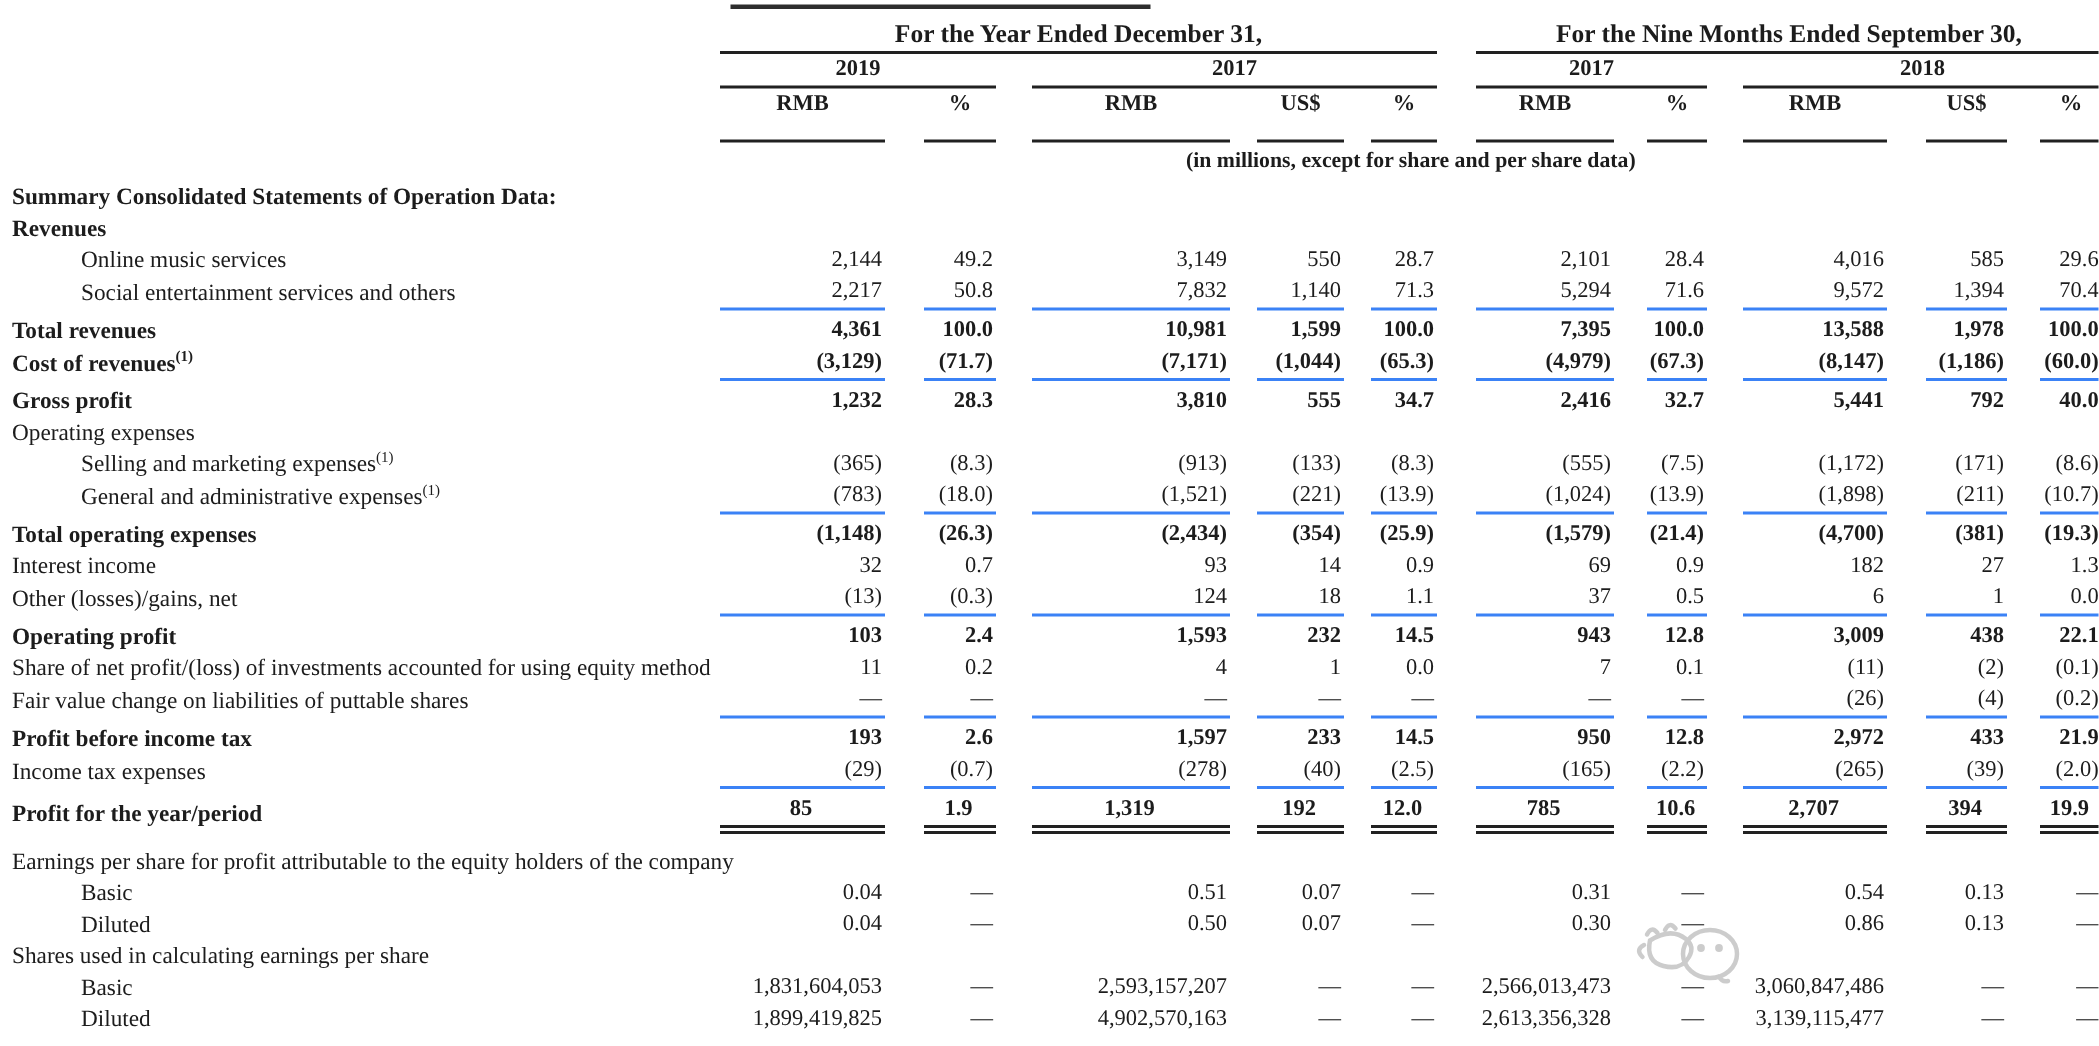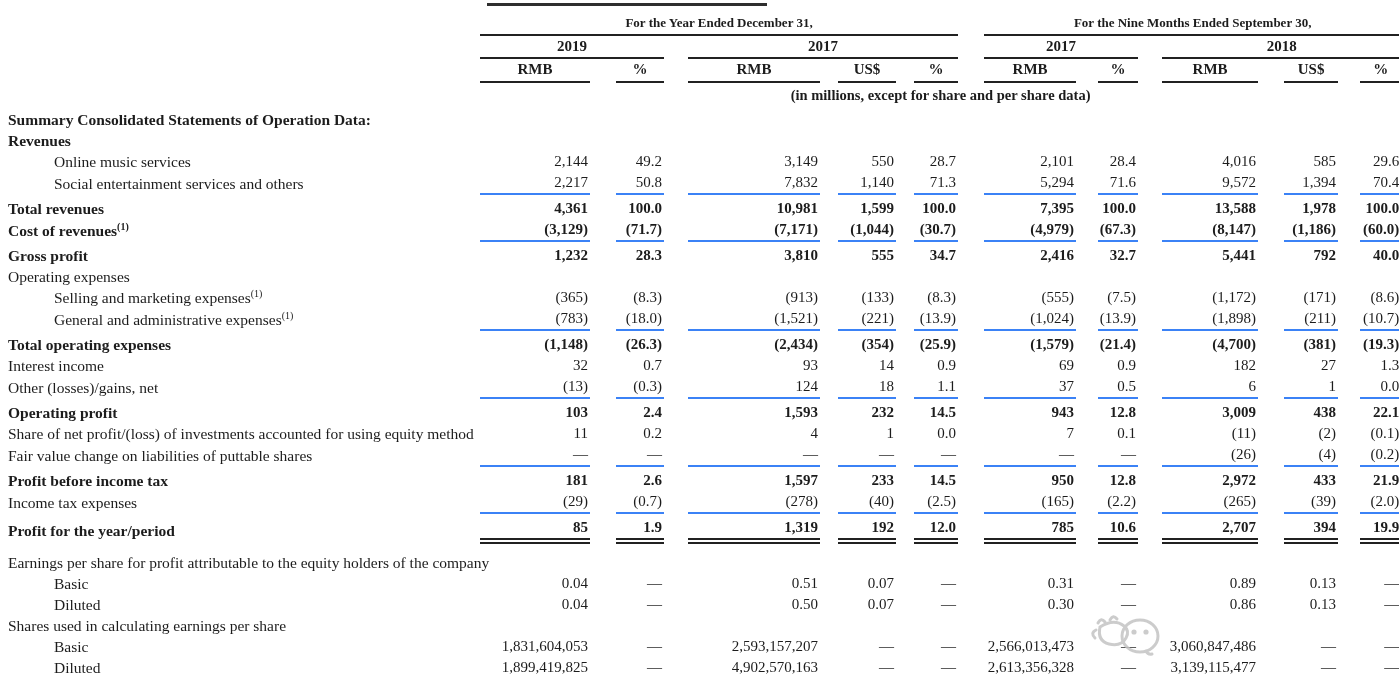--- a/index.html
+++ b/index.html
@@ -8,33 +8,33 @@
     font-family:"Liberation Serif","DejaVu Serif",serif;
     color:#1c1c1c;
     -webkit-font-smoothing:antialiased;
   }
   #sheet{position:absolute;left:0;top:0;width:1399px;}
   table{border-collapse:collapse;table-layout:fixed;width:1399px;margin-top:12px;}
   th,td{padding:0;font-size:15px;line-height:21px;vertical-align:bottom;
         white-space:nowrap;overflow:visible;}
   
   th{font-weight:bold;text-align:center;}
-  th.grp{font-size:13px;padding-bottom:1px;}
+  th.grp{font-size:17px;padding-bottom:1px;}
   .u{border-bottom:2.5px solid #212121;}
-  th.colhead{padding-bottom:1px;}
+  th.colhead{padding-bottom:13px;}
   td.note{text-align:center;font-weight:bold;font-size:14.5px;padding:2px 0 3px 0;}
   
   td.lab{text-align:left;font-size:15.5px;padding-left:8px;white-space:normal;
          padding-right:4px;}
   td.lab .hang{display:block;padding-left:26px;text-indent:-26px;}
   tr.ind1 td.lab .hang{padding-left:72px;text-indent:-26px;}
   td.v{text-align:right;font-size:15px;padding-right:2px;}
   tr.bold td{font-weight:bold;}
   tr.rule-single td.v{border-bottom:2px solid #3b82f6;}
-  tr.rule-double td.v{border-bottom:6px double #212121;}
+  tr.rule-double td.v{border-bottom:6px double #212121;text-align:center;}
   tr.sp td{padding-top:3px;}
   tr.sp2 td{padding-top:8px;}
   sup{font-size:10px;line-height:0;}
   
   #top-artifact{position:absolute;left:487px;top:3px;width:280px;height:3px;background:#2e2e2e;}
   
   #watermark{position:absolute;left:1088px;top:596px;display:flex;align-items:center;
              pointer-events:none;opacity:.85;}
   #watermark .wm-text{
     font-family:"DejaVu Sans","Liberation Sans",sans-serif;
@@ -204,21 +204,21 @@
             <span class="hang">Cost of revenues<sup>(1)</sup></span>
           </td>
           <td class="v" colspan="1">(3,129)</td>
           <td colspan="1"></td>
           <td class="v" colspan="1">(71.7)</td>
           <td colspan="1"></td>
           <td class="v" colspan="1">(7,171)</td>
           <td colspan="1"></td>
           <td class="v" colspan="1">(1,044)</td>
           <td colspan="1"></td>
-          <td class="v" colspan="1">(30.7)</td>
+          <td class="v" colspan="1">(65.3)</td>
           <td colspan="1"></td>
           <td class="v" colspan="1">(4,979)</td>
           <td colspan="1"></td>
           <td class="v" colspan="1">(67.3)</td>
           <td colspan="1"></td>
           <td class="v" colspan="1">(8,147)</td>
           <td colspan="1"></td>
           <td class="v" colspan="1">(1,186)</td>
           <td colspan="1"></td>
           <td class="v" colspan="1">(60.0)</td>
@@ -441,21 +441,21 @@
           <td class="v" colspan="1">(26)</td>
           <td colspan="1"></td>
           <td class="v" colspan="1">(4)</td>
           <td colspan="1"></td>
           <td class="v" colspan="1">(0.2)</td>
         </tr>
         <tr class="bold sp">
           <td class="lab" colspan="1">
             <span class="hang">Profit before income tax</span>
           </td>
-          <td class="v" colspan="1">181</td>
+          <td class="v" colspan="1">193</td>
           <td colspan="1"></td>
           <td class="v" colspan="1">2.6</td>
           <td colspan="1"></td>
           <td class="v" colspan="1">1,597</td>
           <td colspan="1"></td>
           <td class="v" colspan="1">233</td>
           <td colspan="1"></td>
           <td class="v" colspan="1">14.5</td>
           <td colspan="1"></td>
           <td class="v" colspan="1">950</td>
@@ -532,21 +532,21 @@
           <td class="v" colspan="1">0.51</td>
           <td colspan="1"></td>
           <td class="v" colspan="1">0.07</td>
           <td colspan="1"></td>
           <td class="v" colspan="1">—</td>
           <td colspan="1"></td>
           <td class="v" colspan="1">0.31</td>
           <td colspan="1"></td>
           <td class="v" colspan="1">—</td>
           <td colspan="1"></td>
-          <td class="v" colspan="1">0.89</td>
+          <td class="v" colspan="1">0.54</td>
           <td colspan="1"></td>
           <td class="v" colspan="1">0.13</td>
           <td colspan="1"></td>
           <td class="v" colspan="1">—</td>
         </tr>
         <tr class="ind1">
           <td class="lab" colspan="1">
             <span class="hang">Diluted</span>
           </td>
           <td class="v" colspan="1">0.04</td>

